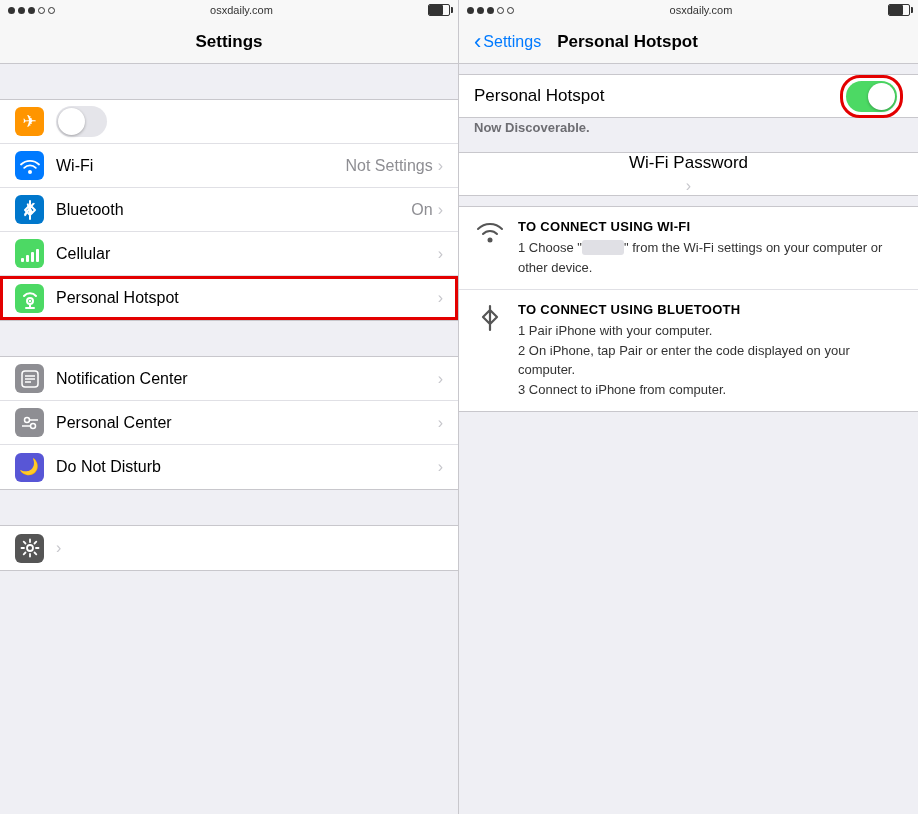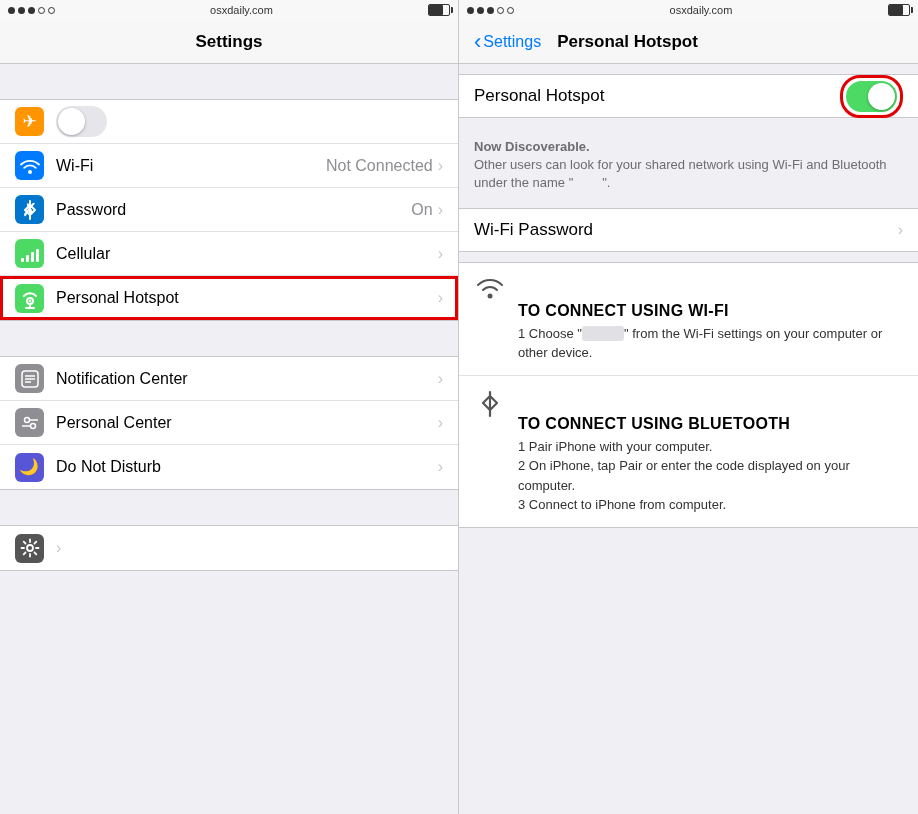--- a/index.html
+++ b/index.html
@@ -249,41 +249,42 @@
       font-size: 17px;
       color: #000;
     }
     .toggle-highlight {
       border: 3px solid #e30000;
       padding: 3px;
       border-radius: 20px;
     }
 
     .discoverable-section {
-      padding: 20px 15px 15px 15px;
+      padding: 1px 15px 15px 15px;
       background: #efeff4;
     }
     .discoverable-text {
       font-size: 13px;
       color: #6d6d72;
       line-height: 1.4;
     }
     .discoverable-text .bold {
       font-weight: 600;
     }
 
     .wifi-password-row {
       background: #fff;
       border-top: 1px solid #c8c7cc;
       border-bottom: 1px solid #c8c7cc;
       height: 44px;
       display: flex;
       align-items: center;
       padding: 0 15px;
       cursor: pointer;
+      flex-direction: column;
     }
     .wifi-password-label {
       flex: 1;
       font-size: 17px;
       color: #000;
     }
 
     .connect-section {
       background: #fff;
       border-top: 1px solid #c8c7cc;
@@ -306,26 +307,25 @@
       flex-shrink: 0;
       display: flex;
       align-items: center;
       justify-content: center;
       padding-top: 2px;
     }
     .connect-text-block {
       flex: 1;
     }
     .connect-heading {
-      font-size: 16px;
+      font-size: 13px;
       font-weight: 600;
       color: #000;
       margin-bottom: 4px;
       letter-spacing: 0.3px;
-      margin-top: 27px;
     }
     .connect-step {
       font-size: 13px;
       color: #333;
       line-height: 1.5;
     }
     .connect-step span.network-name {
       color: #8e8e93;
       background: #e0e0e5;
       border-radius: 3px;
@@ -383,32 +383,32 @@
 
       <div class="settings-row">
         <div class="icon-box blue">
           <svg width="20" height="16" viewBox="0 0 20 16">
             <path d="M10 12a2 2 0 110 4 2 2 0 010-4z" fill="white"></path>
             <path d="M4.2 9.8a8.3 8.3 0 0111.6 0" stroke="white" stroke-width="1.8" fill="none" stroke-linecap="round"></path>
             <path d="M1 6.5a13 13 0 0118 0" stroke="white" stroke-width="1.8" fill="none" stroke-linecap="round"></path>
           </svg>
         </div>
         <span class="row-label">Wi-Fi</span>
-        <span class="row-value">Not Connected</span>
+        <span class="row-value">Not Settings</span>
         <span class="chevron-right">›</span>
       </div>
 
       <div class="settings-row">
         <div class="icon-box blue-dark">
           <span class="icon-text" style="font-size:18px;">✗</span>
           <svg width="16" height="20" viewBox="0 0 16 20" style="position:absolute;">
             <path d="M8 1 L8 19 M8 5 L13 10 L8 15 M8 5 L3 10 L8 15" stroke="white" stroke-width="2" fill="none" stroke-linecap="round" stroke-linejoin="round"></path>
           </svg>
         </div>
-        <span class="row-label">Password</span>
+        <span class="row-label">Bluetooth</span>
         <span class="row-value">On</span>
         <span class="chevron-right">›</span>
       </div>
 
       <div class="settings-row">
         <div class="icon-box green">
           <div class="cellular-icon">
             <div class="bar" style="height:4px;"></div>
             <div class="bar" style="height:7px;"></div>
             <div class="bar" style="height:10px;"></div>
@@ -522,21 +522,20 @@
     <span class="hotspot-toggle-label">Personal Hotspot</span>
     <div class="toggle-highlight">
       <div class="toggle on"></div>
     </div>
   </div>
 
   <div class="discoverable-section">
     <p class="discoverable-text">
       <span class="bold">Now Discoverable.</span>
       <br>
-      <span>Other users can look for your shared network using Wi-Fi and Bluetooth under the name "<span style="color:#c8c7cc;">&nbsp;&nbsp;&nbsp;&nbsp;&nbsp;&nbsp;&nbsp;&nbsp;</span>".</span>
     </p>
   </div>
 
   <div class="wifi-password-row">
     <span class="wifi-password-label">Wi-Fi Password</span>
     <span class="chevron-right">›</span>
   </div>
 
   <div style="height:10px; background:#efeff4;"></div>
 

